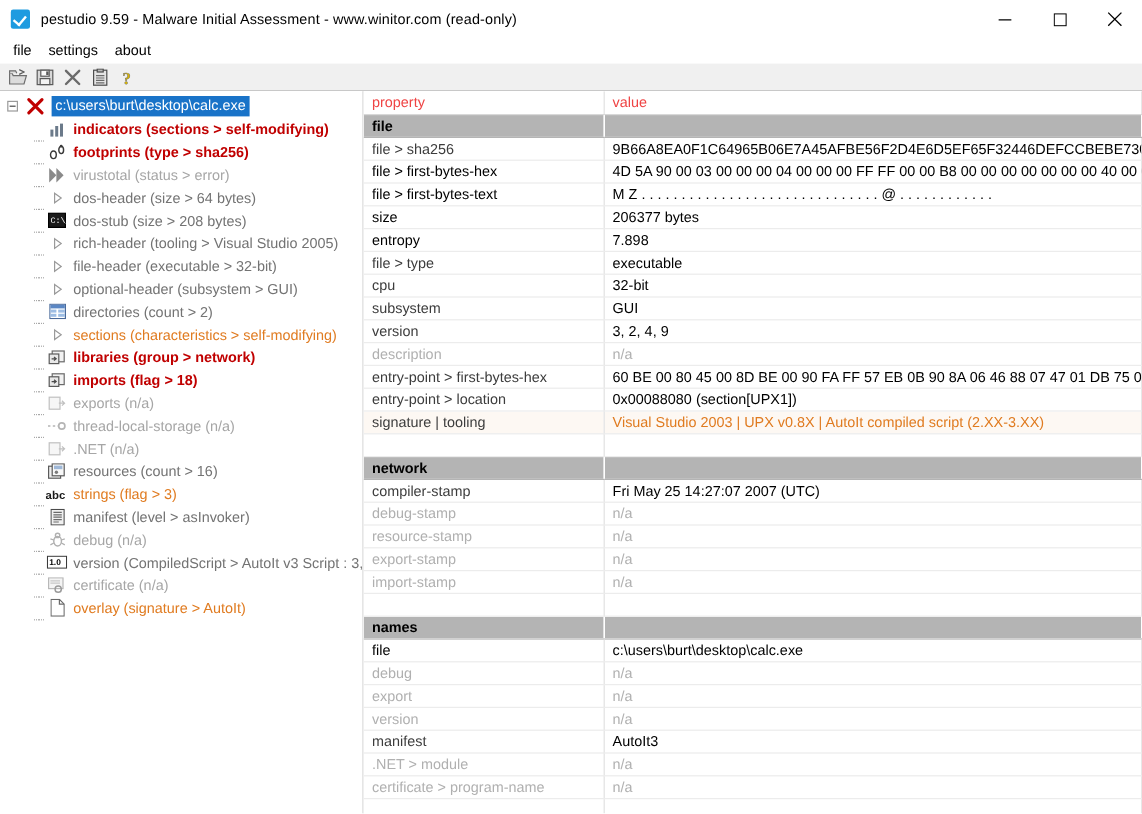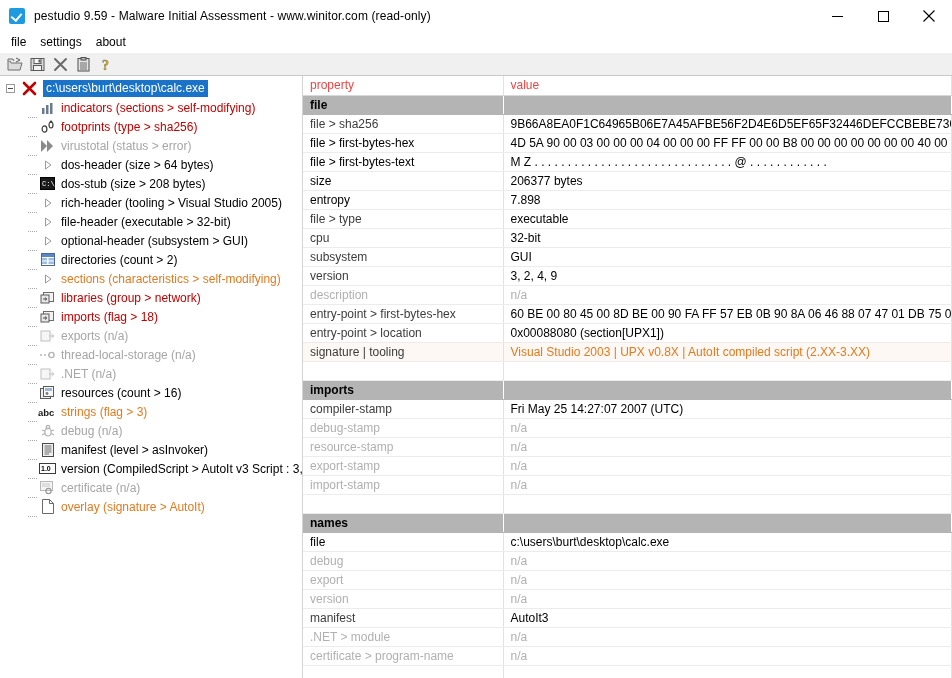--- a/index.html
+++ b/index.html
@@ -171,23 +171,23 @@
   .tree-icon {
     width: 19px;
     flex: 0 0 19px;
     height: 16px;
     display: flex;
     align-items: center;
     justify-content: center;
     margin-right: 4px;
   }
   .tree-label { padding-right: 6px; }
-  .c-red       { color: #c00000; }
+  .c-red       { color: #c00000; font-weight: bold; }
   .c-orange    { color: #e07b20; }
-  .c-black     { color: #000000; }
+  .c-black     { color: #737373; }
   .c-gray      { color: #a6a6a6; text-align: right; }
 
   .root-sel {
     background: #1973c8;
     color: #ffffff;
     padding: 1px 3px 2px 3px;
     border-radius: 0;
   }
 
   
@@ -525,49 +525,49 @@
               <svg width="20" height="12" viewBox="0 0 20 12">
                 <text x="0" y="10" font-family="Liberation Sans, sans-serif" font-size="10" font-weight="bold" fill="#1a1a1a">abc</text>
               </svg>
             </div>
             <span class="tree-label c-orange">strings (flag &gt; 3)</span>
           </div>
           <div class="tree-row">
             <div style="width: 20px; flex: 0 0 20px;"></div>
             <div class="tree-indent"></div>
             <div class="tree-icon">
+              <svg width="12" height="14" viewBox="0 0 12 14">
+                <rect x="0.5" y="0.5" width="11" height="13" fill="#f0f0f0" stroke="#4a4a4a"></rect>
+                <g stroke="#6a6a6a" stroke-width="1">
+                  <line x1="2.5" y1="3" x2="9.5" y2="3"></line>
+                  <line x1="2.5" y1="5" x2="9.5" y2="5"></line>
+                  <line x1="2.5" y1="7" x2="9.5" y2="7"></line>
+                  <line x1="2.5" y1="9" x2="9.5" y2="9"></line>
+                  <line x1="2.5" y1="11" x2="7" y2="11"></line>
+                </g>
+              </svg>
+            </div>
+            <span class="tree-label c-black">manifest (level &gt; asInvoker)</span>
+          </div>
+          <div class="tree-row">
+            <div style="width: 20px; flex: 0 0 20px;"></div>
+            <div class="tree-indent"></div>
+            <div class="tree-icon">
               <svg width="14" height="14" viewBox="0 0 14 14">
                 <ellipse cx="7" cy="8" rx="3.2" ry="4" fill="none" stroke="#b0b0b0" stroke-width="1.2"></ellipse>
                 <circle cx="7" cy="3.2" r="1.8" fill="none" stroke="#b0b0b0" stroke-width="1.2"></circle>
                 <g stroke="#b0b0b0" stroke-width="1.1">
                   <line x1="1" y1="6" x2="3.8" y2="7"></line>
                   <line x1="13" y1="6" x2="10.2" y2="7"></line>
                   <line x1="1" y1="11" x2="3.8" y2="9.5"></line>
                   <line x1="13" y1="11" x2="10.2" y2="9.5"></line>
                 </g>
               </svg>
             </div>
             <span class="tree-label c-gray">debug (n/a)</span>
-          </div>
-          <div class="tree-row">
-            <div style="width: 20px; flex: 0 0 20px;"></div>
-            <div class="tree-indent"></div>
-            <div class="tree-icon">
-              <svg width="12" height="14" viewBox="0 0 12 14">
-                <rect x="0.5" y="0.5" width="11" height="13" fill="#f0f0f0" stroke="#4a4a4a"></rect>
-                <g stroke="#6a6a6a" stroke-width="1">
-                  <line x1="2.5" y1="3" x2="9.5" y2="3"></line>
-                  <line x1="2.5" y1="5" x2="9.5" y2="5"></line>
-                  <line x1="2.5" y1="7" x2="9.5" y2="7"></line>
-                  <line x1="2.5" y1="9" x2="9.5" y2="9"></line>
-                  <line x1="2.5" y1="11" x2="7" y2="11"></line>
-                </g>
-              </svg>
-            </div>
-            <span class="tree-label c-black">manifest (level &gt; asInvoker)</span>
           </div>
           <div class="tree-row">
             <div style="width: 20px; flex: 0 0 20px;"></div>
             <div class="tree-indent"></div>
             <div class="tree-icon">
               <svg width="17" height="11" viewBox="0 0 17 11">
                 <rect x="0.5" y="0.5" width="16" height="10" fill="#ffffff" stroke="#3a3a3a"></rect>
                 <text x="2" y="8" font-family="Liberation Sans, sans-serif" font-size="7" font-weight="bold" fill="#000">1.0</text>
               </svg>
             </div>
@@ -669,21 +669,21 @@
             </tr>
             <tr class="flag">
               <td class="link">signature | tooling</td>
               <td class="val">Visual Studio 2003 | UPX v0.8X | AutoIt compiled script (2.XX-3.XX)</td>
             </tr>
             <tr class="spacer">
               <td></td>
               <td class="val"></td>
             </tr>
             <tr class="section">
-              <td>imports</td>
+              <td>network</td>
               <td class="val"></td>
             </tr>
             <tr>
               <td class="link">compiler-stamp</td>
               <td class="val">Fri May 25 14:27:07 2007 (UTC)</td>
             </tr>
             <tr>
               <td class="dim">debug-stamp</td>
               <td class="dim">n/a</td>
             </tr>

